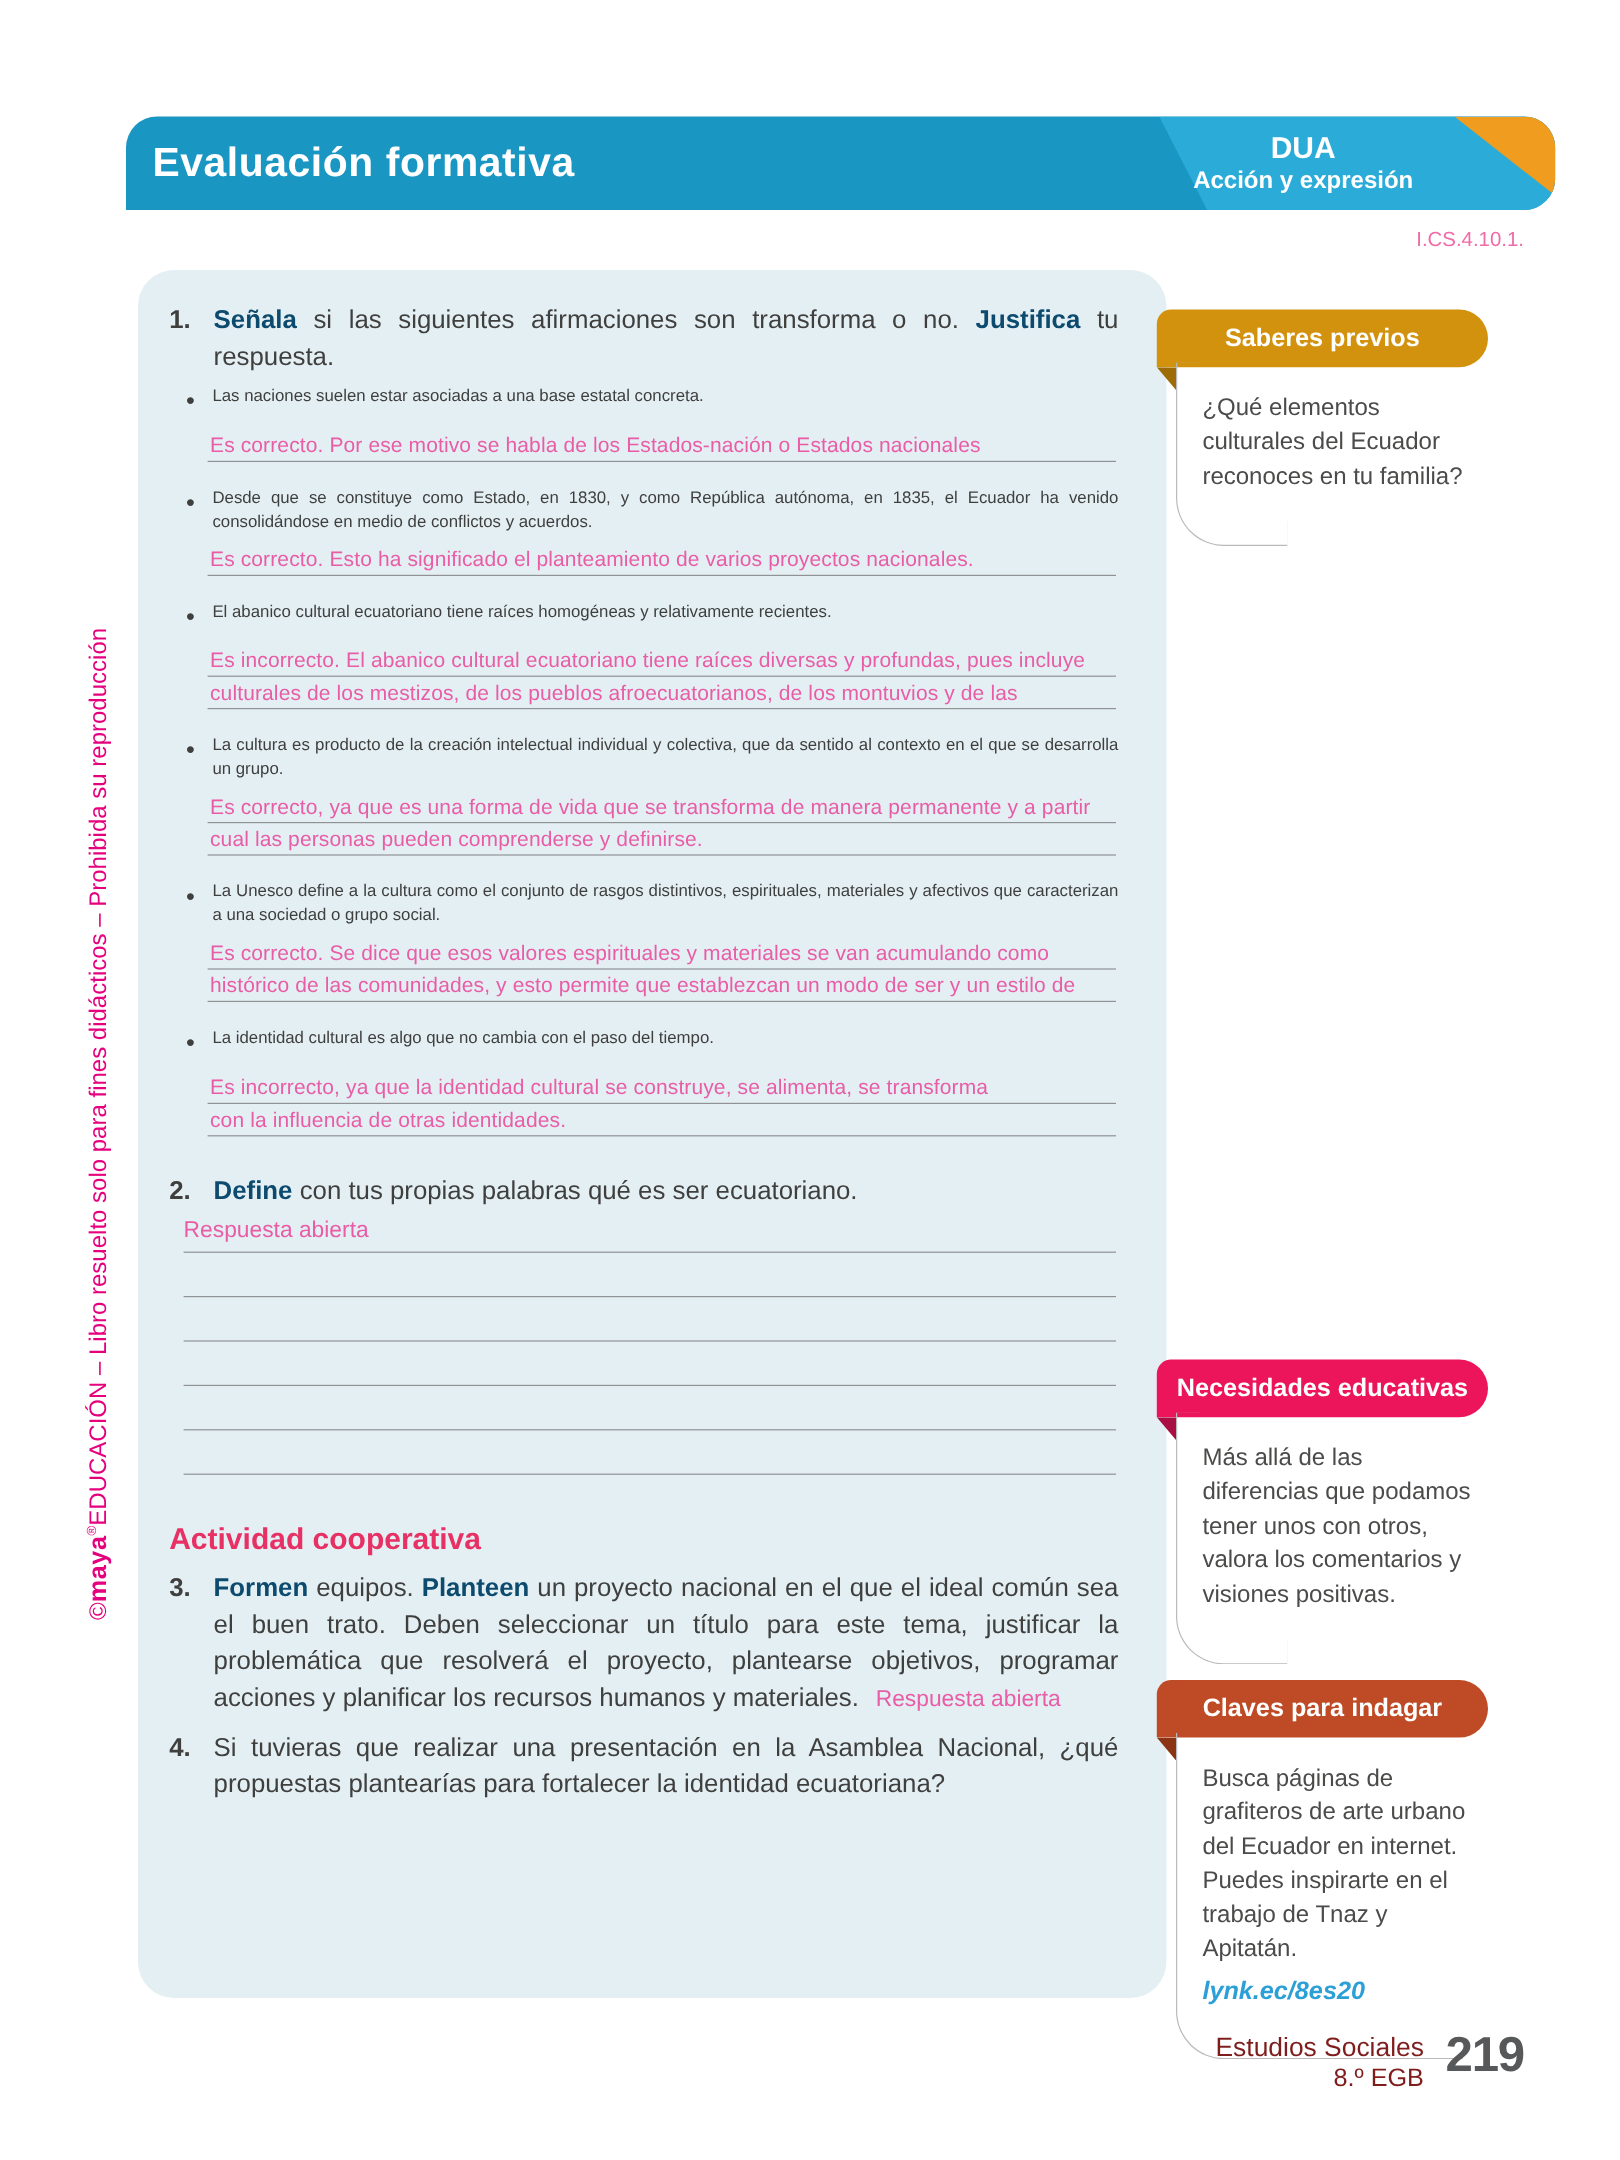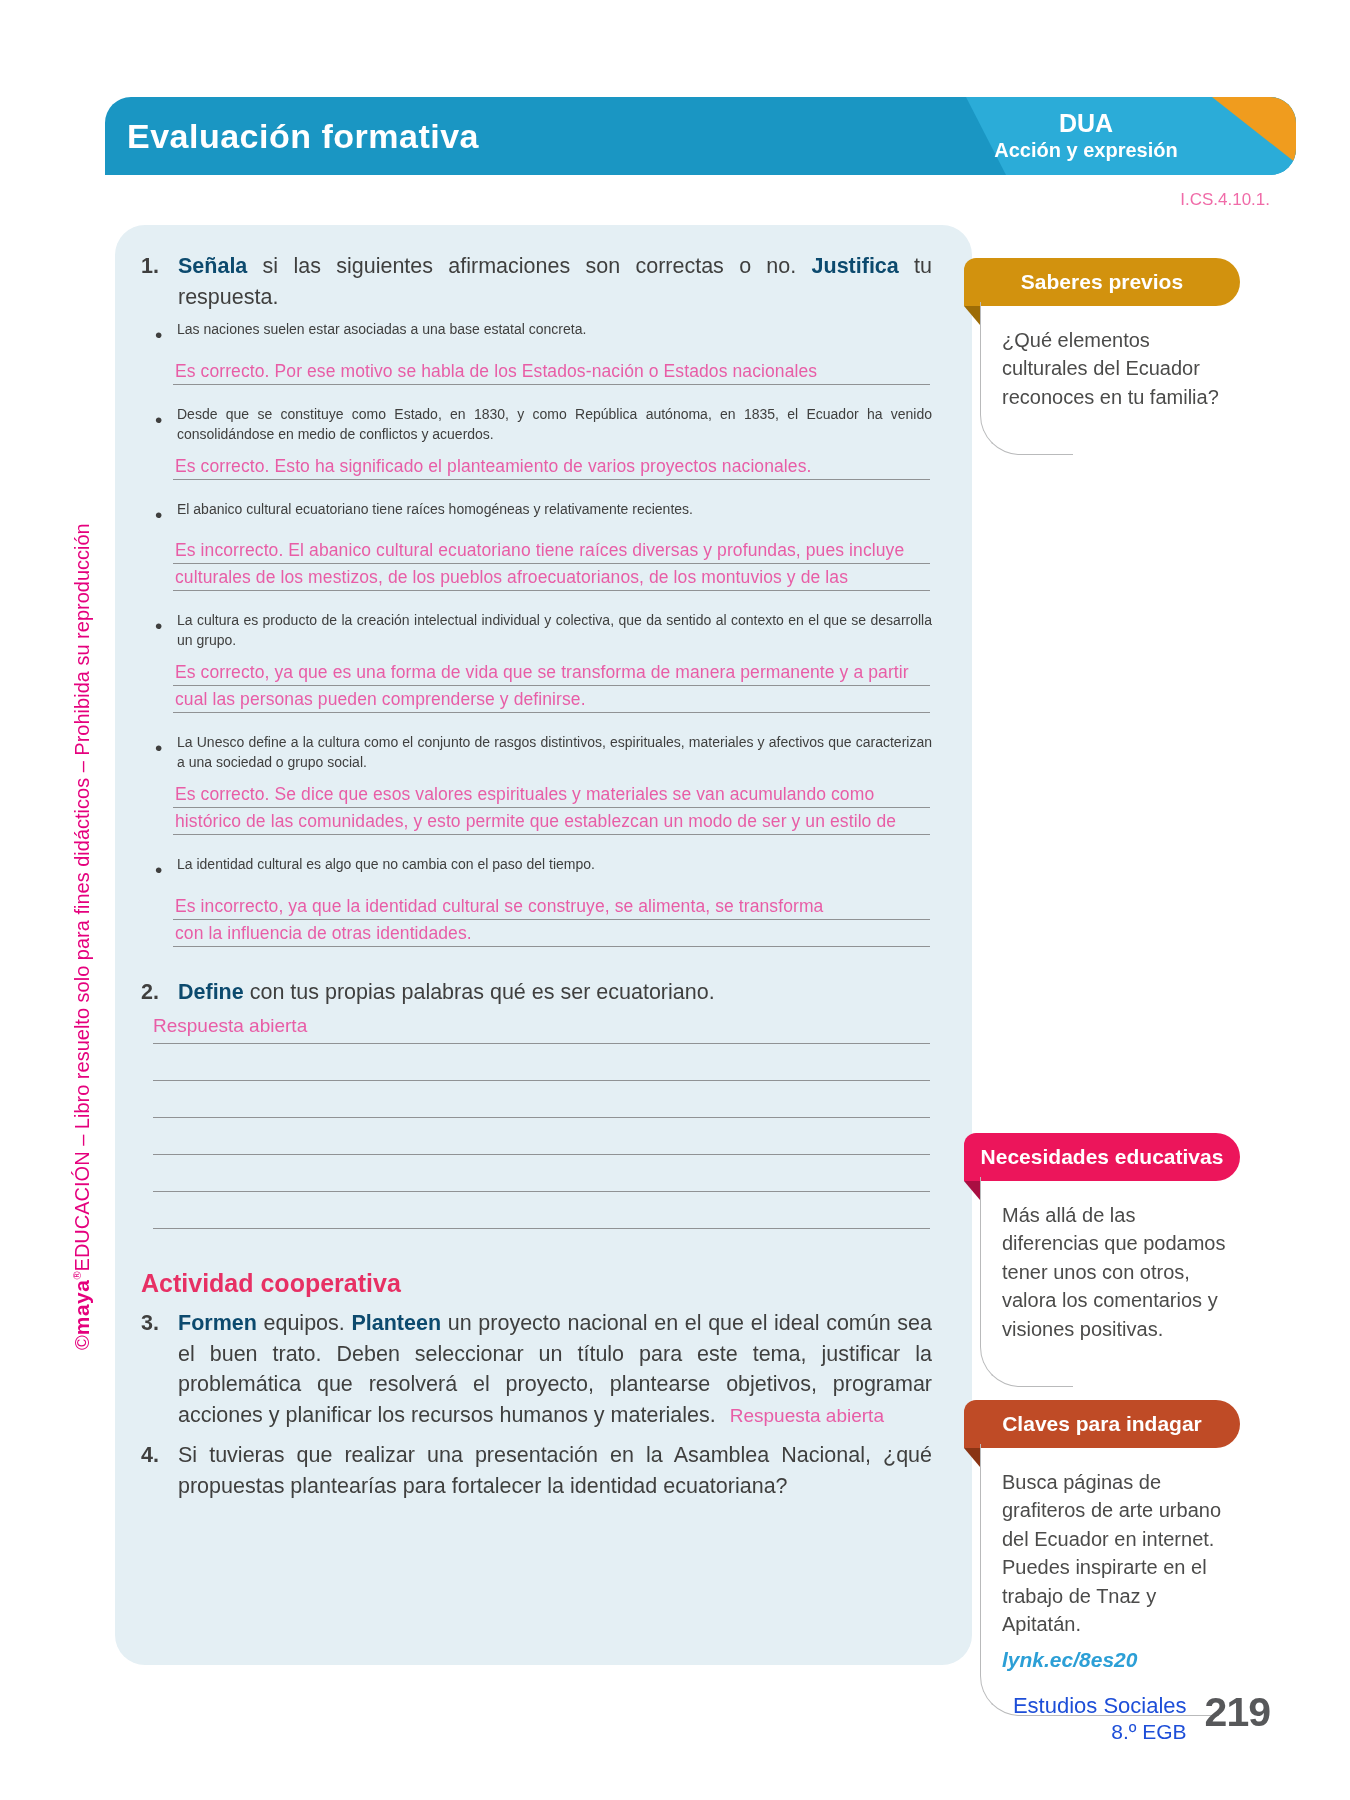--- a/index.html
+++ b/index.html
@@ -65,21 +65,21 @@
   .sb-body{position:relative;margin-left:16px;padding:20px 4px 44px 22px;}
   .sb-body::before{content:"";position:absolute;left:0;top:-4px;bottom:0;width:92px;
         border-left:1.4px solid #b9babb;border-bottom:1.4px solid #b9babb;border-bottom-left-radius:40px;}
   .sb-body.long-tail::before{width:238px;}
   .sb-body p{margin:0;font-size:20px;line-height:1.42;color:#4b4b4a;}
   .sb-link{display:inline-block;margin-top:10px;font-size:21px;font-style:italic;font-weight:700;
         color:#2c9fd6;text-decoration:none;}
 
   
   .footer{position:absolute;top:1693px;right:80px;display:flex;align-items:flex-start;gap:18px;}
-  .f-labels{text-align:right;color:#1d4ed8;}
+  .f-labels{text-align:right;color:#7f1d1d;}
   .f-subject{font-size:22px;line-height:1.2;}
   .f-grade{font-size:21px;line-height:1.2;}
   .f-num{font-size:41px;font-weight:700;color:#57585a;line-height:.95;letter-spacing:-1px;}
 </style>
 </head>
 <body>
 
 <div class="page">
 
   <div class="band">
@@ -92,21 +92,21 @@
     </div>
   </div>
   <div class="std-code">I.CS.4.10.1.</div>
 
   <div class="watermark"><span>©</span><span class="wm-brand">maya</span><span class="wm-sup">®</span><span>EDUCACIÓN</span><span> – Libro resuelto solo para fines didácticos – Prohibida su reproducción</span></div>
 
   <div class="panel">
 
     <div class="qrow">
       <div class="qnum">1.</div>
-      <div class="qtext"><b>Señala</b><span> si las siguientes afirmaciones son correctas o no. </span><b>Justifica</b><span> tu respuesta.</span></div>
+      <div class="qtext"><b>Señala</b><span> si las siguientes afirmaciones son transforma o no. </span><b>Justifica</b><span> tu respuesta.</span></div>
     </div>
 
     <div class="bullet first">
       <span class="dot">•</span>
       <p class="stmt">Las naciones suelen estar asociadas a una base estatal concreta.</p>
     </div>
     <div class="ans">
       <div class="ans-line"><span class="ans-text">Es correcto. Por ese motivo se habla de los Estados-nación o Estados nacionales</span></div>
     </div>
 

